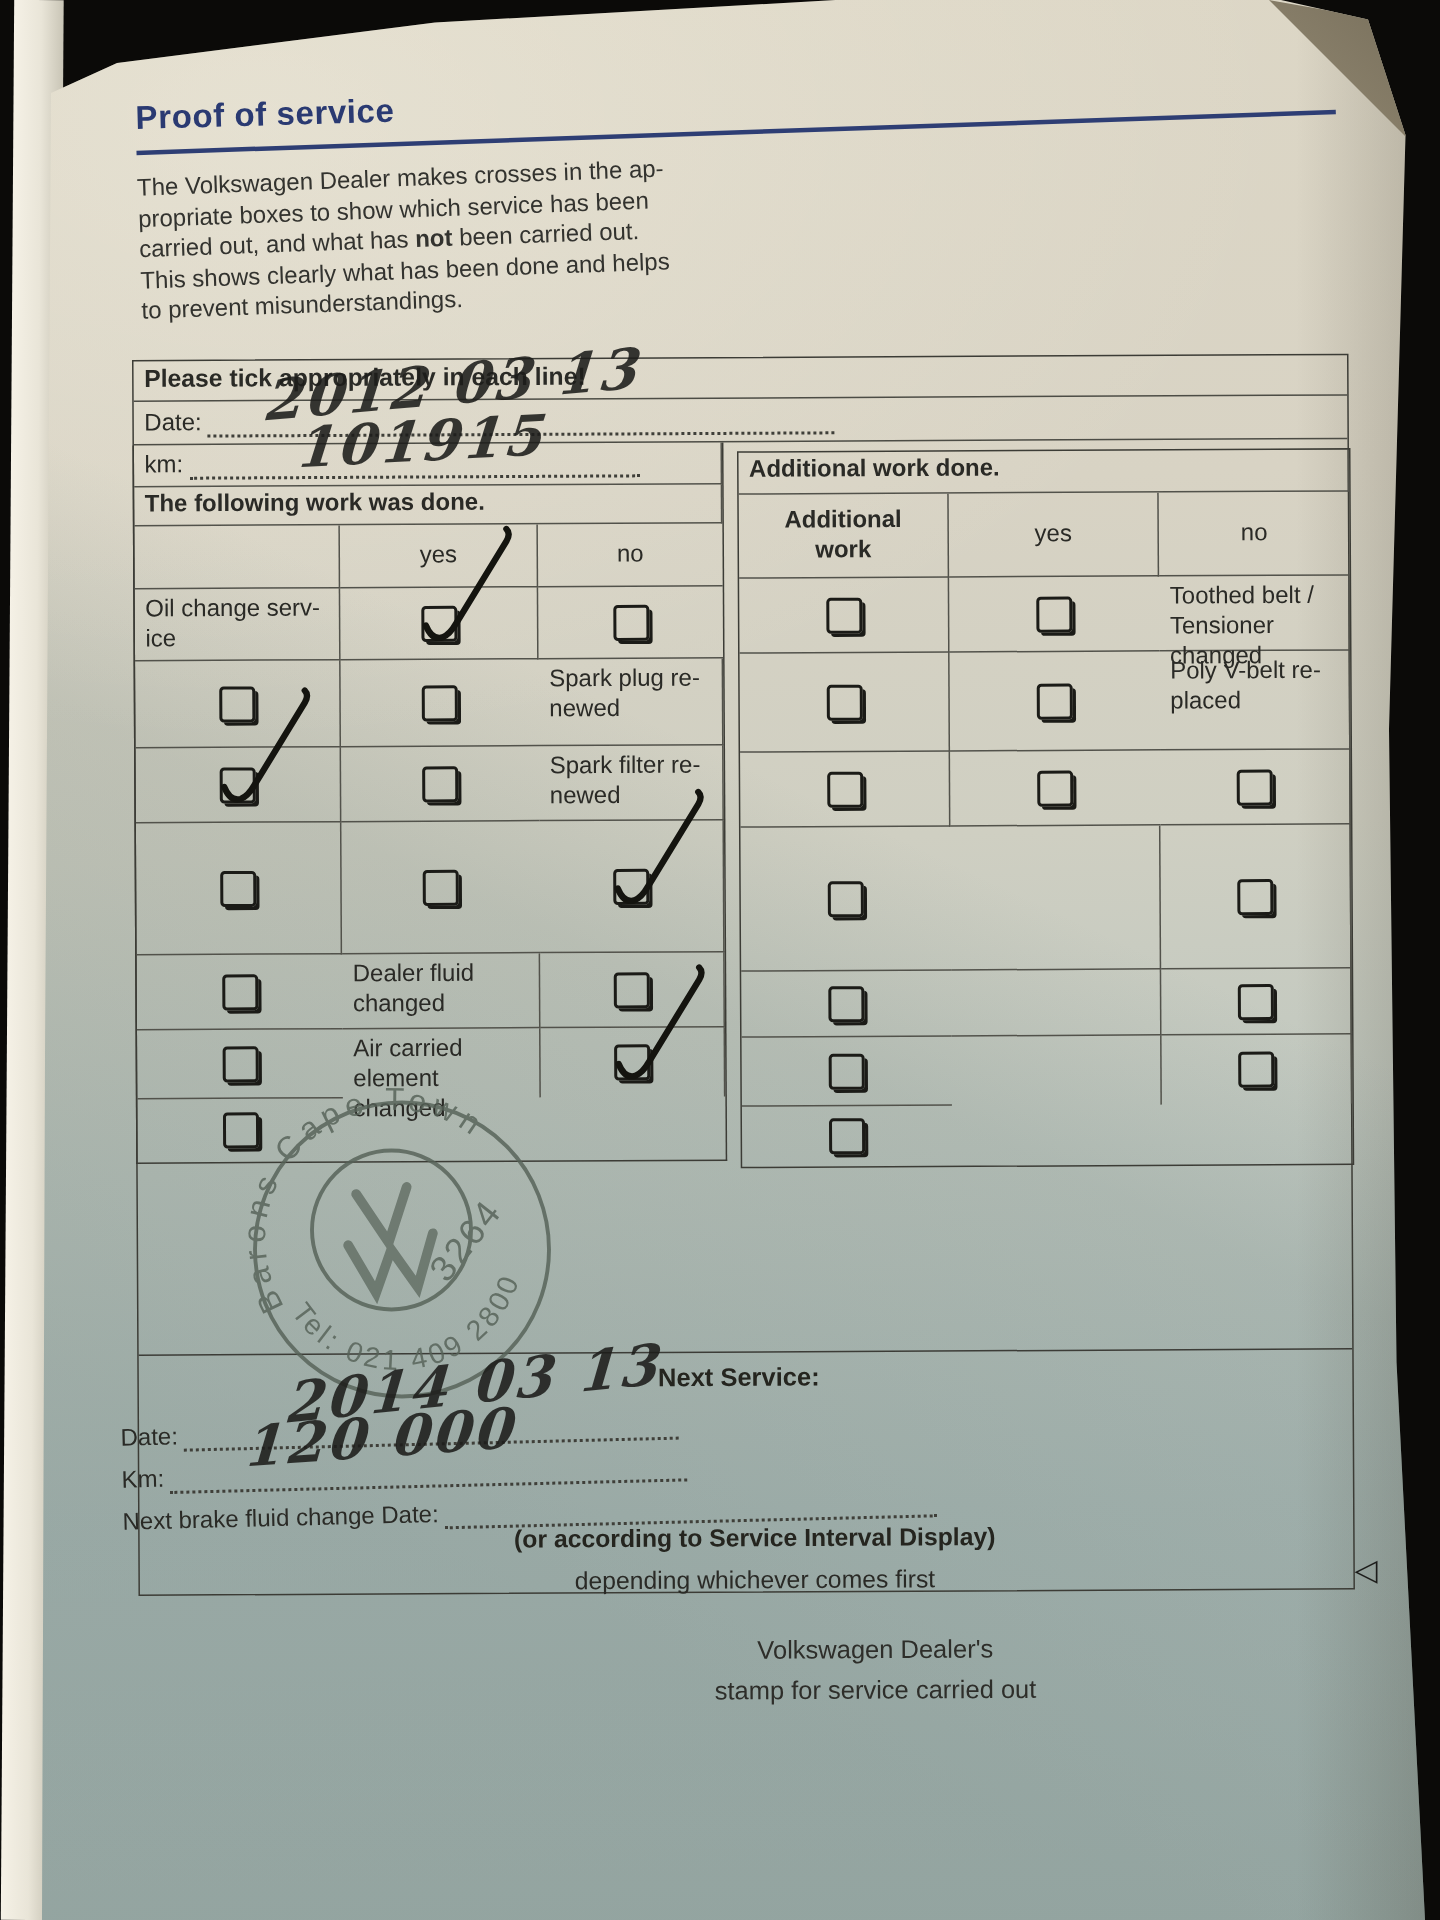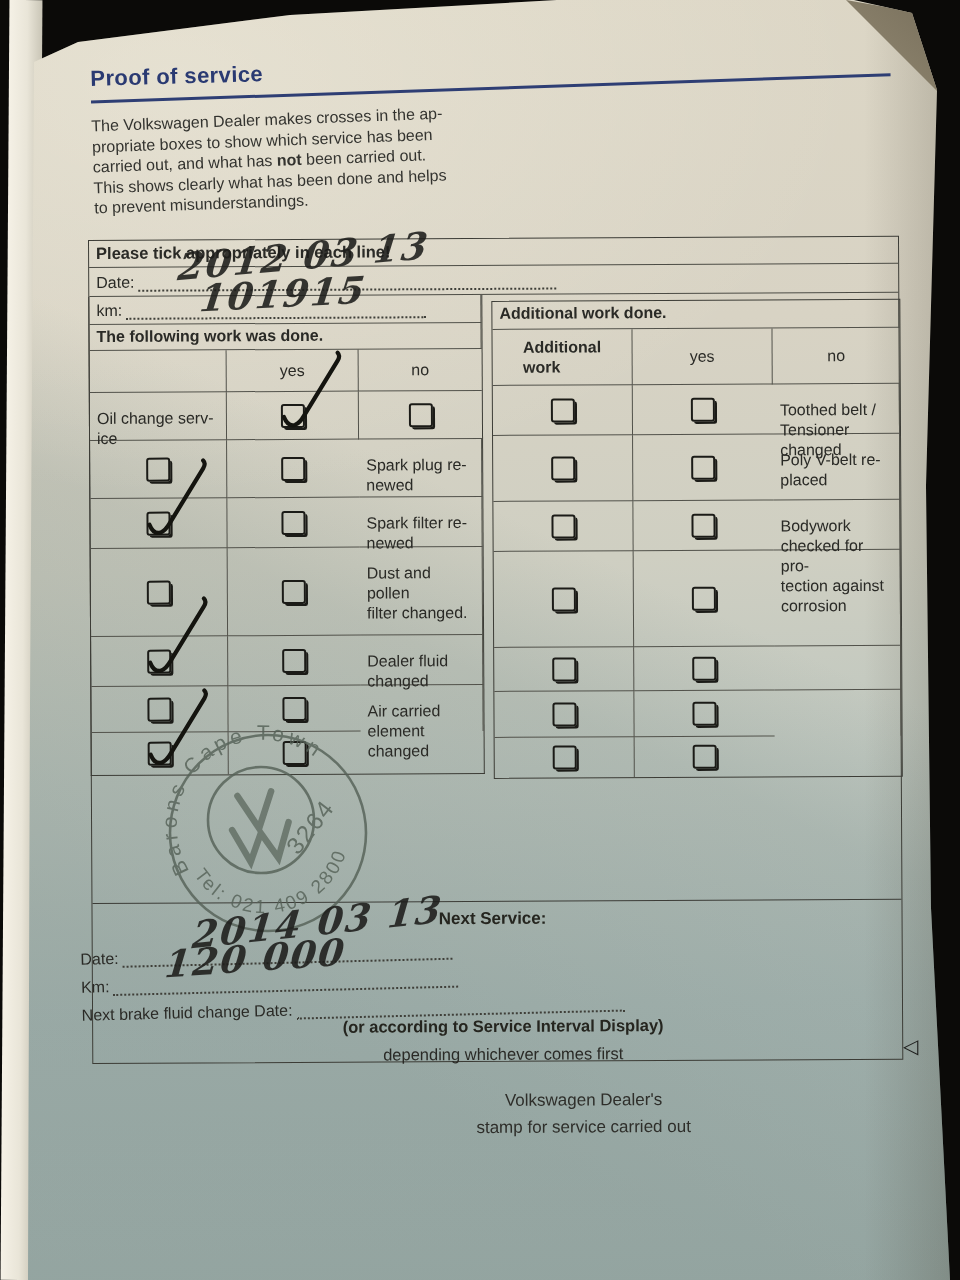--- a/index.html
+++ b/index.html
@@ -44,25 +44,25 @@
   
   .wtable{position:absolute;display:grid;border:1.6px solid #3c3c36;color:#2a2a26;}
   #left-table{left:-1px;top:56px;width:392px;border-top:none;}
   #right-table{left:402px;top:62px;width:407px;}
   .wtable .c{border-right:1.1px solid #52524b;border-bottom:1.1px solid #52524b;box-sizing:border-box;overflow:visible;}
   .wtable .c.lc{border-right:none;}
   .wtable .c.lr{border-bottom:none;}
   .rowspan{grid-column:1/-1;}
   .kmrow{display:flex;align-items:flex-end;padding:0 0 4px 7px;font-size:16px;}
   .ttl{font-weight:bold;font-size:16px;padding:3px 0 0 7px;}
-  .lbl{padding:16px 4px 2px 7px;font-size:16px;line-height:20px;white-space:pre-line;}
+  .lbl{padding:4px 4px 2px 7px;font-size:16px;line-height:20px;white-space:pre-line;}
   .ctr{display:flex;align-items:center;justify-content:center;}
   .hdr{font-size:16px;}
   .bold{font-weight:bold;}
-  .pre{white-space:pre-line;text-align:left;line-height:20px;}
+  .pre{white-space:pre-line;text-align:center;line-height:20px;}
   .checkbox{position:relative;width:20px;height:20px;border:2.3px solid #1b1b17;border-radius:3px;
     box-shadow:2.6px 2.6px 0 -.5px #1b1b17;}
   .tick{position:absolute;left:-9px;top:-57px;width:84px;height:90px;overflow:visible;pointer-events:none;}
 
   
   .stamp{position:absolute;left:156px;top:723px;width:226px;height:222px;opacity:.82;}
 
   .caption{position:absolute;left:300px;top:848px;width:380px;text-align:center;
     font-size:17px;line-height:27px;color:#2e2e2a;}
   .divider{position:absolute;left:0px;top:662px;width:809px;border-top:1.6px solid #3c3c37;}
@@ -156,22 +156,20 @@
             <span class="checkbox"></span>
           </div>
           <div class="c lbl">Spark filter re-
 newed</div>
           <div class="c  ctr">
             <span class="checkbox"></span>
           </div>
           <div class="c lc ctr">
             <span class="checkbox"></span>
           </div>
-          <div class="c lbl">Dust and pollen
-filter changed.</div>
           <div class="c  ctr">
             <span class="checkbox">
               <svg class="tick" viewBox="0 0 84 90">
                 <path d="M 10 68 q 4 10 11 8 q 5 -2 9 -9 L 64 12 q 3 -5 0 -8" fill="none" stroke="#14140f" stroke-width="4.2" stroke-linecap="round"></path>
               </svg>
             </span>
           </div>
           <div class="c lc ctr">
             <span class="checkbox"></span>
           </div>
@@ -218,24 +216,20 @@
             <span class="checkbox"></span>
           </div>
           <div class="c lbl">Poly V-belt re-
 placed</div>
           <div class="c  ctr">
             <span class="checkbox"></span>
           </div>
           <div class="c lc ctr">
             <span class="checkbox"></span>
           </div>
-          <div class="c lbl">Bodywork
-checked for pro-
-tection against
-corrosion</div>
           <div class="c  ctr">
             <span class="checkbox"></span>
           </div>
           <div class="c lc ctr">
             <span class="checkbox"></span>
           </div>
           <div class="c lbl"></div>
           <div class="c  ctr">
             <span class="checkbox"></span>
           </div>

